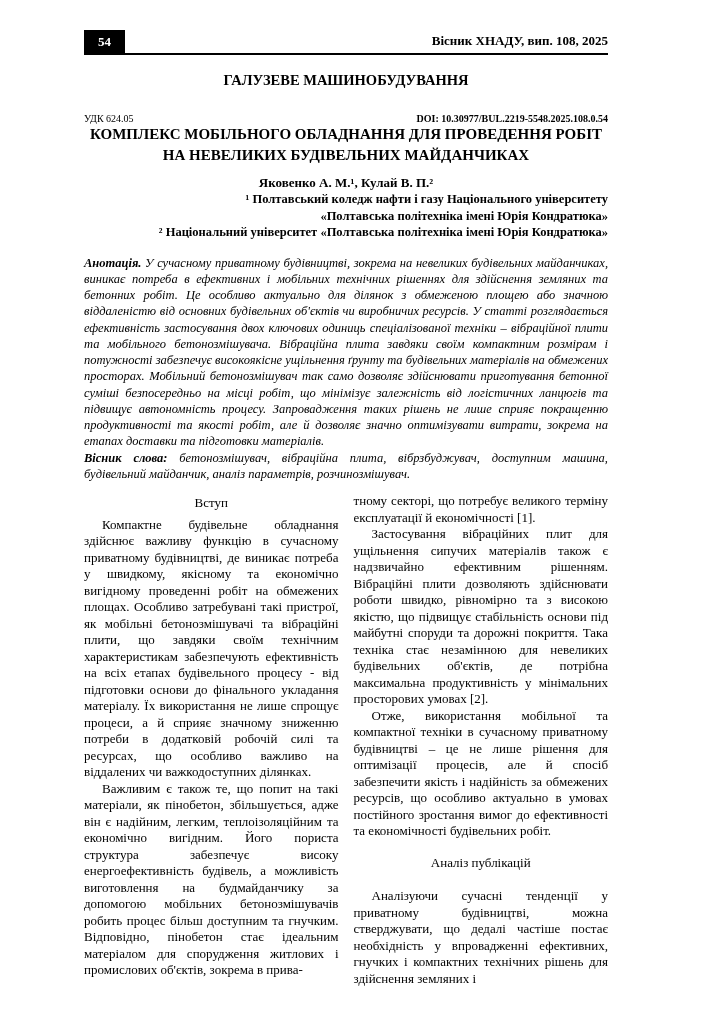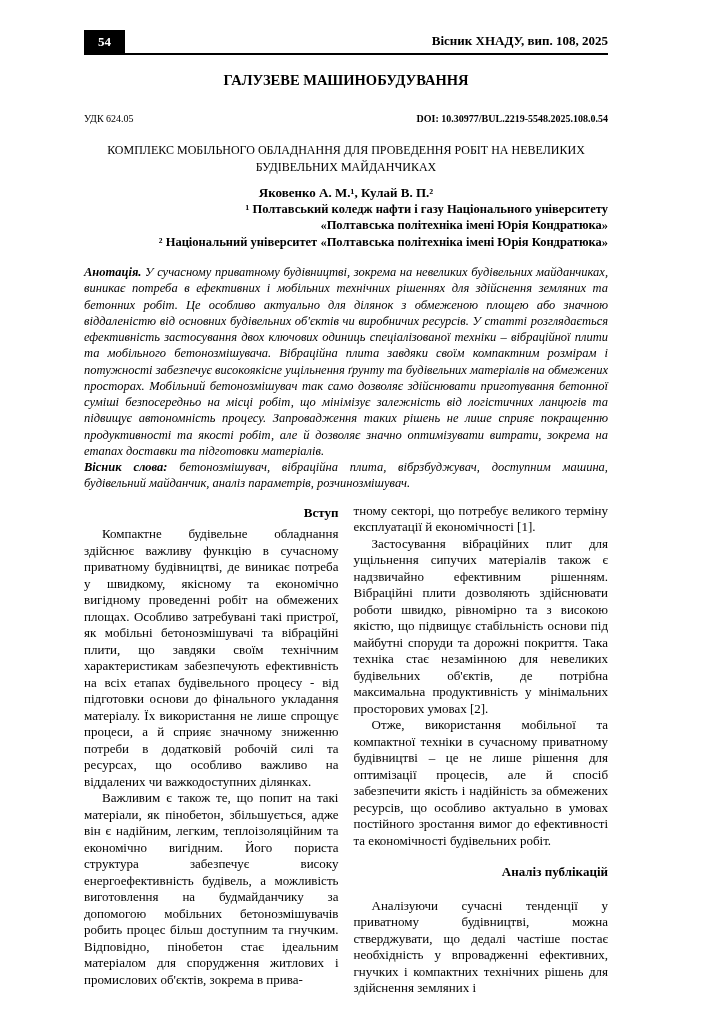--- a/index.html
+++ b/index.html
@@ -37,23 +37,22 @@
     text-align: center;
     font-size: 14.5px; font-weight: bold;
   }
   .meta-row {
     margin-top: 24px;
     display: flex; justify-content: space-between;
     font-size: 10px;
   }
   .doi { font-weight: bold; }
   .title {
-    margin-top: 18px;
     text-align: center;
-    font-size: 12px; font-weight: normal;
+    font-size: 15px; font-weight: bold;
     line-height: 1.4;
   }
   .authors {
     margin-top: 9px;
     text-align: center;
     font-weight: bold; font-size: 13px;
   }
   .affiliations { text-align: right; }
   .affiliations p {
     font-weight: bold; font-size: 12.5px;
@@ -75,22 +74,22 @@
   .col {
     flex: 1 1 0;
     min-width: 0;
     font-size: 13px;
     line-height: 1.27;
     text-align: justify;
   }
   .col p { text-indent: 18px; }
   .col p.no-indent { text-indent: 0; }
   .col h3 {
-    text-align: right;
-    font-size: 13px; font-weight: bold;
+    text-align: center;
+    font-size: 13px; font-weight: normal;
   }
   .col h3.first { margin: 2px 0 5px 0; }
   .col h3.mid { margin: 15px 0 17px 0; }
 </style>
 </head>
 <body>
 
 <div class="page">
 
   <header class="page-header">

